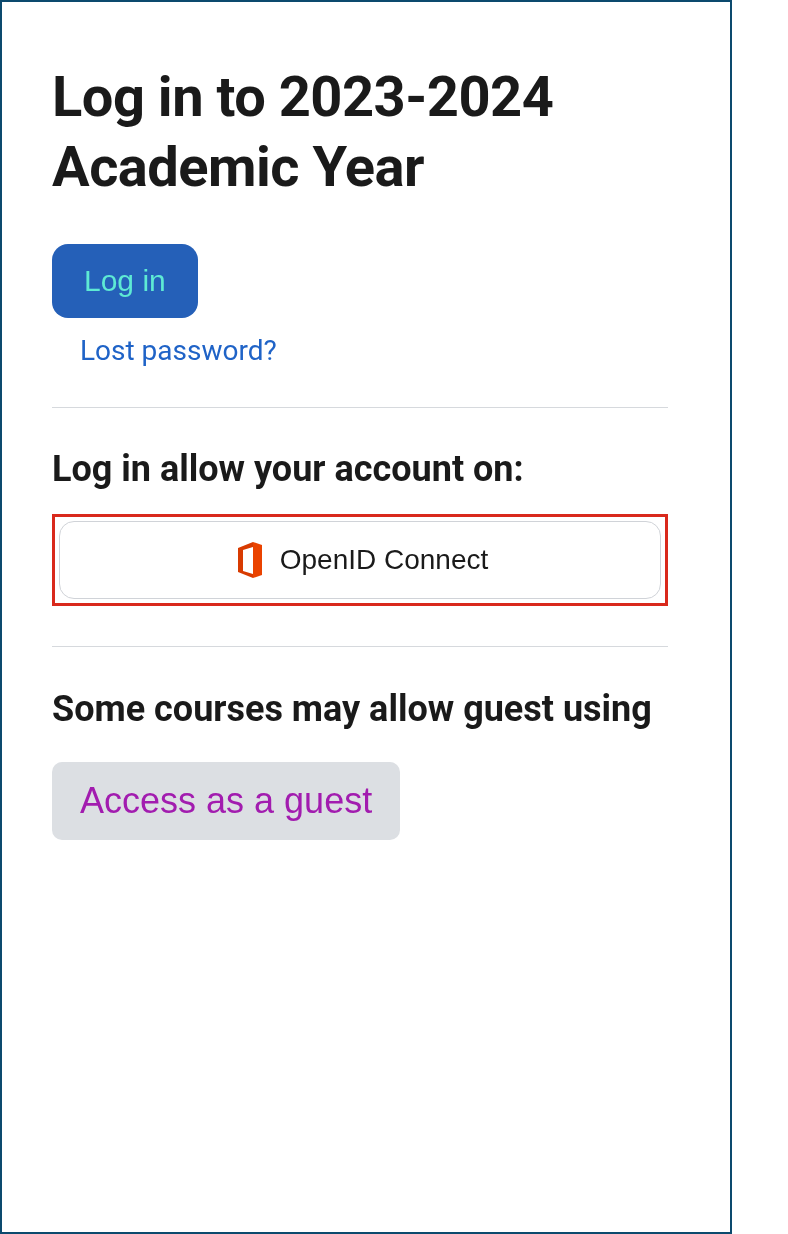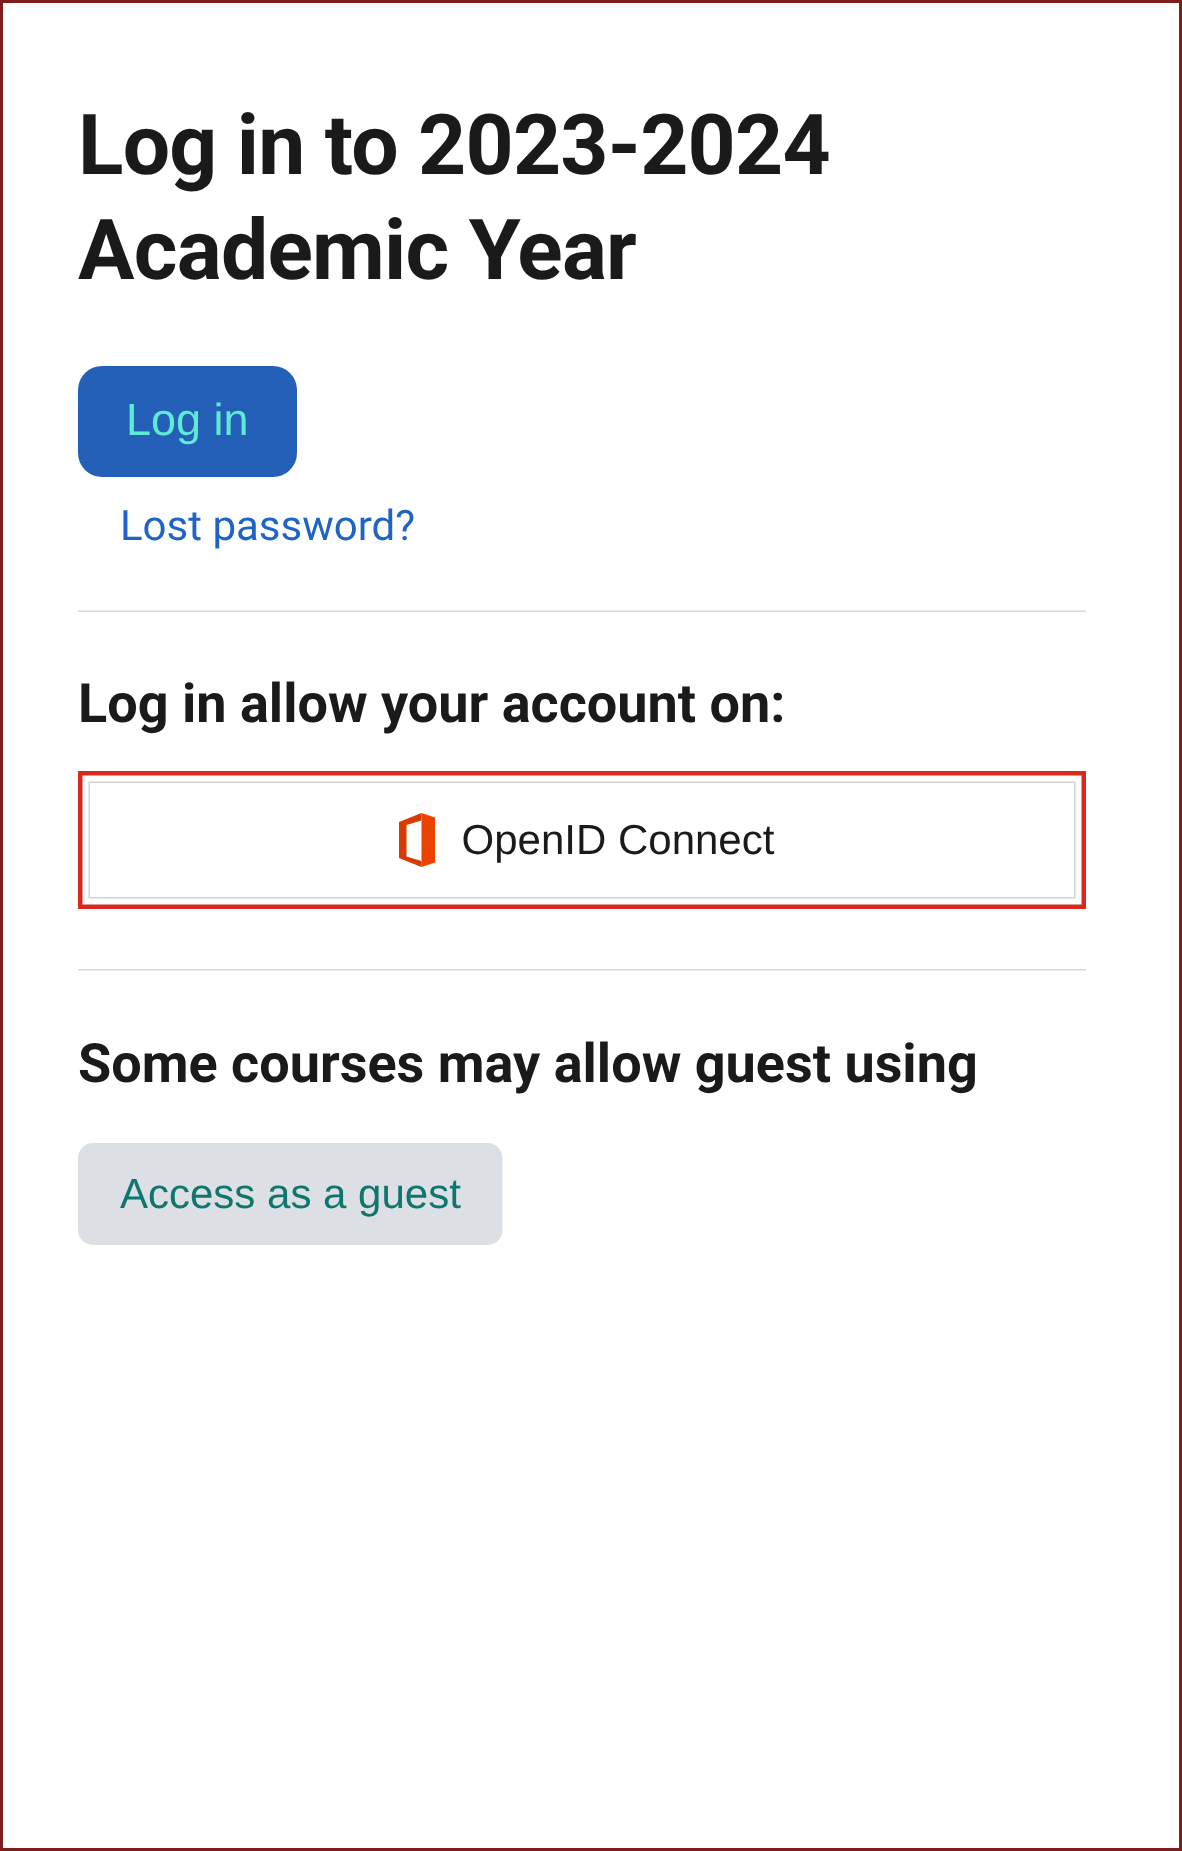--- a/index.html
+++ b/index.html
@@ -7,22 +7,22 @@
       margin: 0;
       padding: 0;
     }
     body {
       font-family: -apple-system, BlinkMacSystemFont, "Segoe UI", Roboto, "Helvetica Neue", Arial, sans-serif;
       background: #fff;
       width: 788px;
       height: 1234px;
     }
     .container {
-      border: 2px solid #7f1d1d;
-      width: 788px;
+      border: 2px solid #0c4a6e;
+      width: 732px;
       height: 1234px;
       padding: 60px 62px 40px 50px;
       position: relative;
     }
     .page-title {
       font-size: 56px;
       font-weight: 700;
       color: #1a1a1a;
       line-height: 1.25;
       margin-bottom: 42px;
@@ -84,41 +84,41 @@
     }
     .openid-wrap {
       border: 3px solid #d9291c;
       padding: 4px;
       margin-bottom: 40px;
     }
     .openid-button {
       width: 100%;
       background: #fff;
       border: 1px solid #d0d3d8;
-      border-radius: 0;
+      border-radius: 15px;
       padding: 18px 0;
       font-size: 28px;
       color: #1a1a1a;
       cursor: pointer;
       display: flex;
       align-items: center;
       justify-content: center;
       gap: 14px;
     }
     .office-icon {
       width: 34px;
       height: 40px;
       flex-shrink: 0;
     }
     .guest-button {
       background: #dcdfe3;
-      color: #0f766e;
+      color: #a21caf;
       border: none;
       border-radius: 10px;
-      font-size: 28px;
+      font-size: 36px;
       padding: 18px 28px;
       cursor: pointer;
     }
     .guest-heading {
       line-height: 1.25;
       margin-bottom: 30px;
     }
   </style>
 </head>
 <body>

